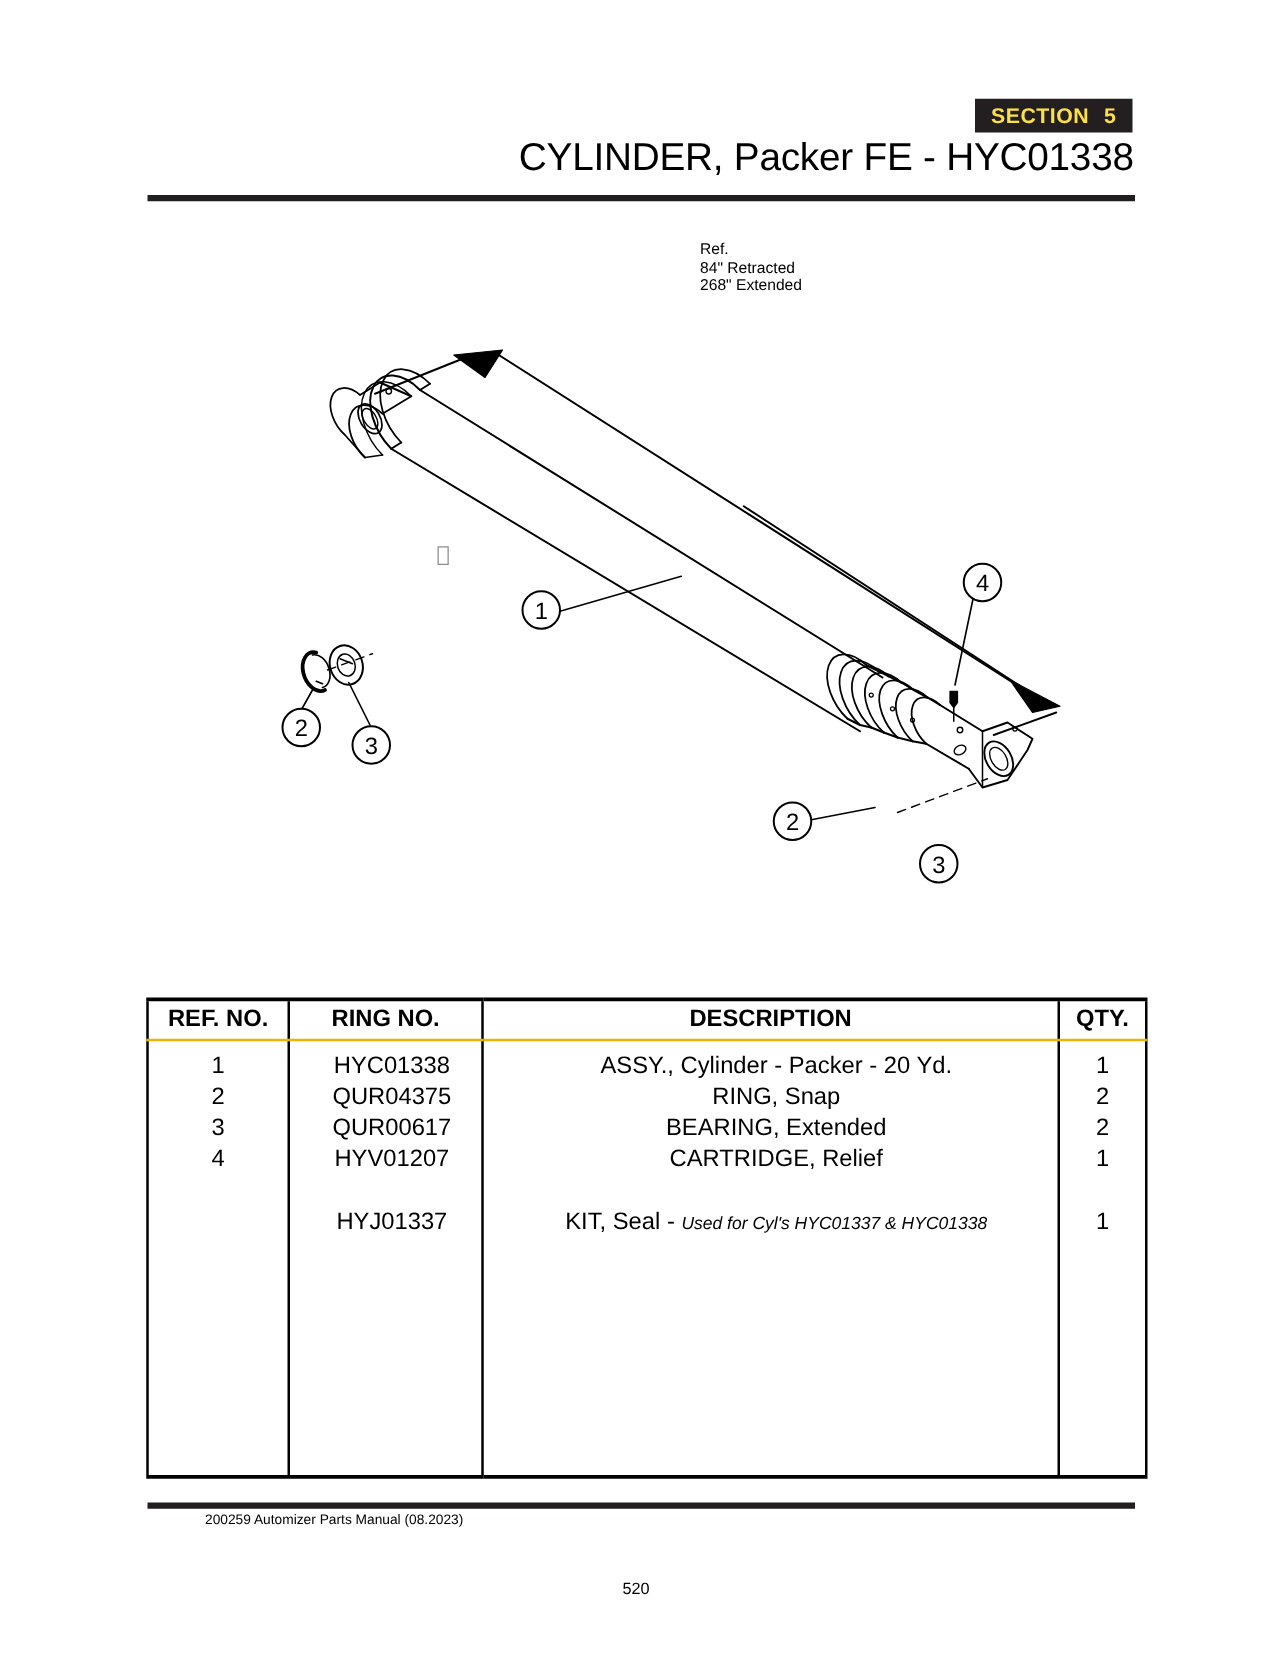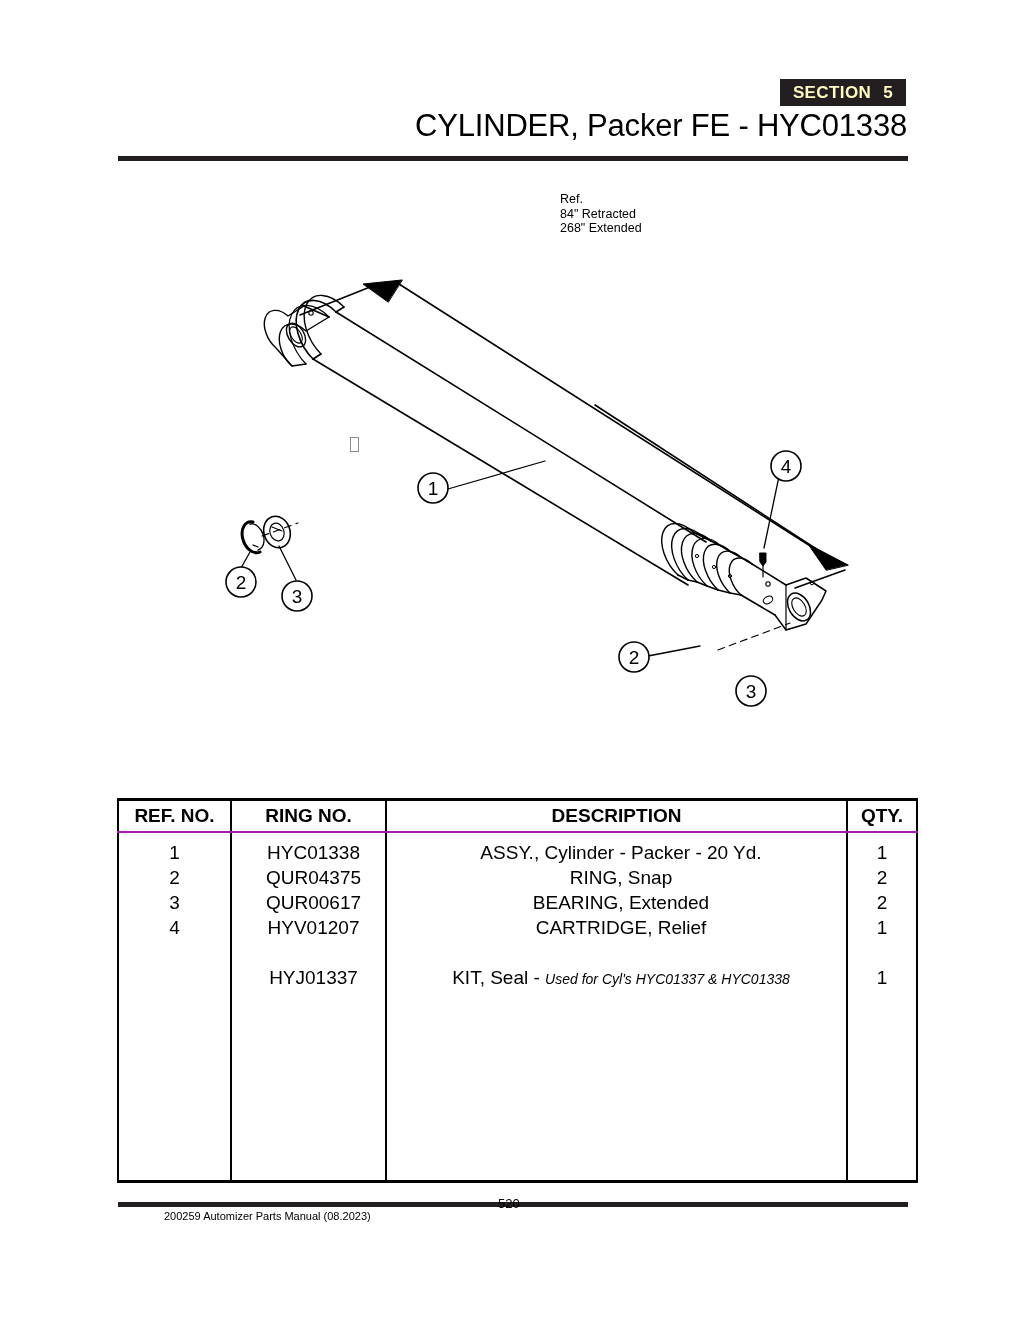--- a/index.html
+++ b/index.html
@@ -17,21 +17,21 @@
   }
 
   
   #section-badge {
     position: absolute;
     left: 780px;
     top: 79px;
     width: 126px;
     height: 27px;
     background: #231f20;
-    color: #fef9c3;
+    color: #fde047;
     font-size: 17px;
     font-weight: bold;
     letter-spacing: 0.4px;
     display: flex;
     align-items: center;
     justify-content: center;
     gap: 12px;
     box-sizing: border-box;
   }
   #section-badge .sec-word { line-height: 1; }
@@ -110,21 +110,21 @@
     table-layout: fixed;
   }
   table.parts th, table.parts td {
     border-left: 2px solid #000;
     border-right: 2px solid #000;
     padding: 0;
     vertical-align: top;
   }
   table.parts thead th {
     border-top: 3px solid #000;
-    border-bottom: 2px solid #a21caf;
+    border-bottom: 2px solid #eab308;
     font-size: 19px;
     font-weight: bold;
     text-align: center;
     height: 30px;
     line-height: 30px;
     vertical-align: middle;
   }
   table.parts thead tr.hdr-underline th {
     border-top: 2px solid #000;
     border-bottom: none;
@@ -162,21 +162,21 @@
     position: absolute;
     left: 117px;
     top: 1210px;
     font-size: 11px;
     white-space: nowrap;
     margin-left: 47px;
   }
   #footer-page {
     position: absolute;
     left: 498px;
-    top: 1196px;
+    top: 1263px;
     font-size: 13px;
   }
 </style>
 </head>
 <body>
 
 <div id="section-badge">
   <span class="sec-word">SECTION</span>
   <span class="sec-num">5</span>
 </div>

